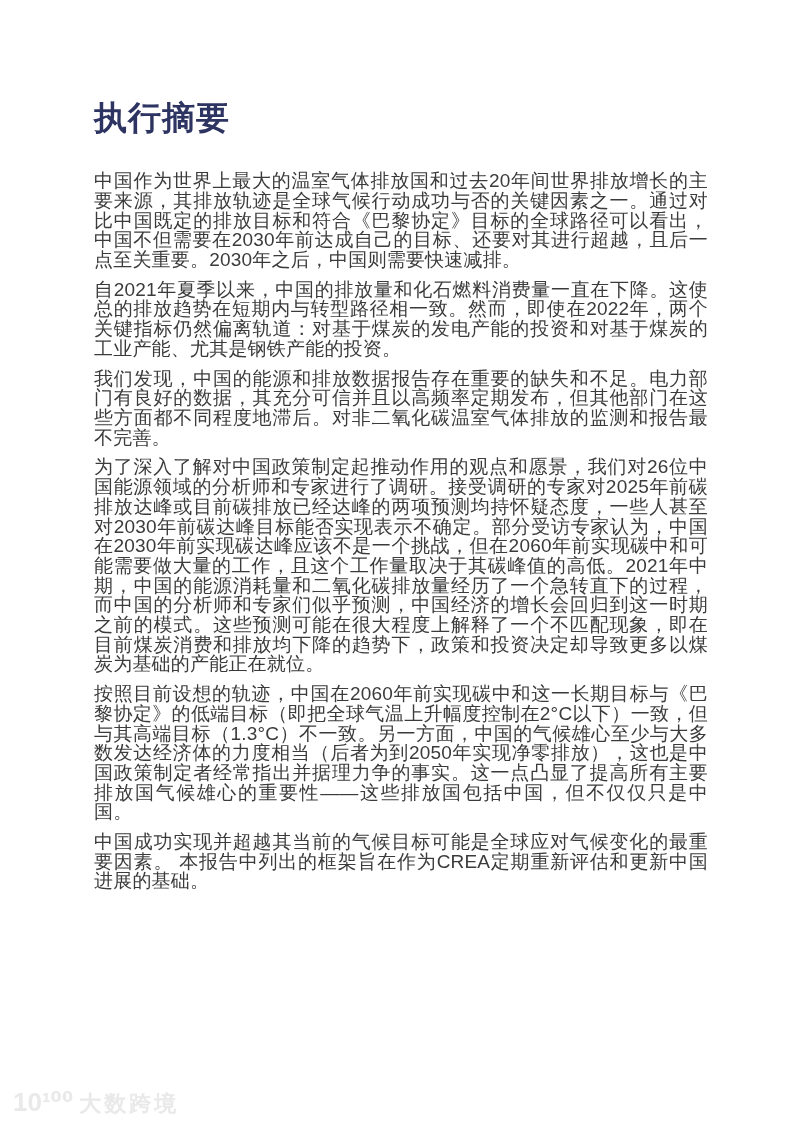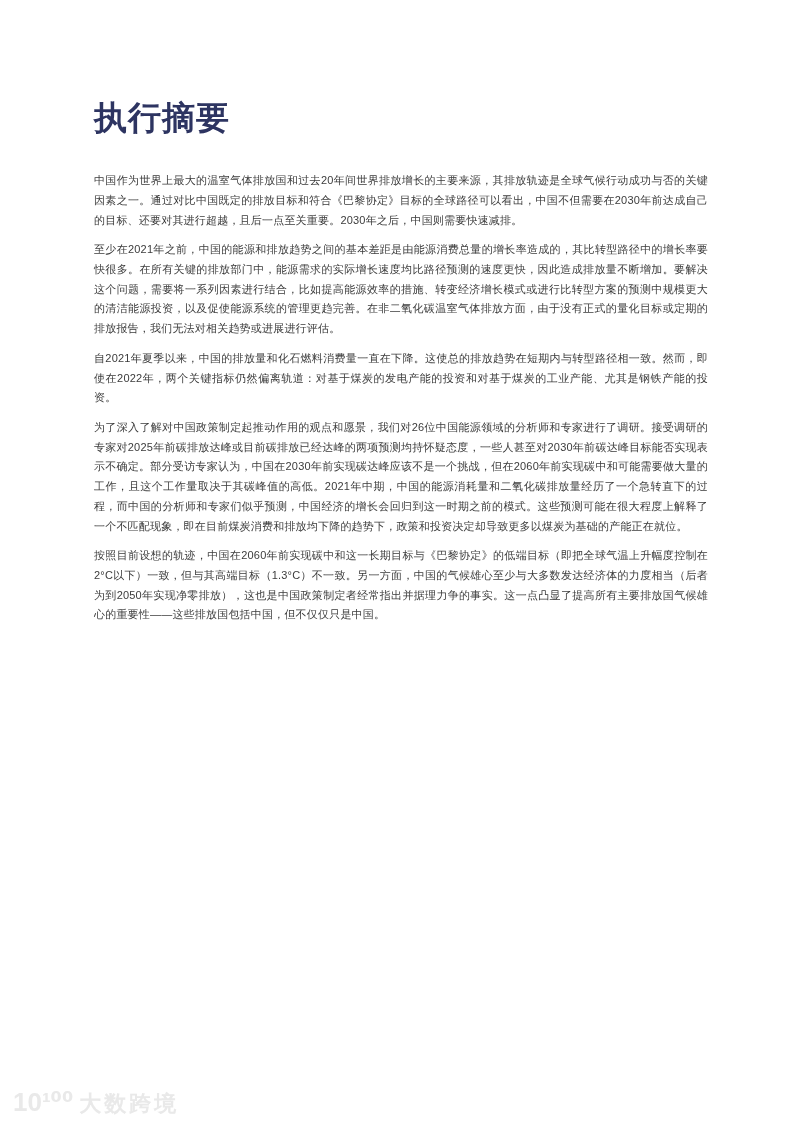--- a/index.html
+++ b/index.html
@@ -25,21 +25,21 @@
   .doc-title {
     margin: 0 0 33px 0;
     font-size: 33px;
     font-weight: 700;
     letter-spacing: 1px;
     color: #2d3461;
     line-height: 1.25;
   }
   .para {
     margin: 0 0 10px 0;
-    font-size: 11px;
+    font-size: 19px;
     line-height: 19.7px;
     color: #3b3b3b;
     text-align: justify;
     text-justify: inter-ideograph;
     letter-spacing: 0.2px;
   }
   .watermark {
     position: absolute;
     left: 13px;
     bottom: 8px;
@@ -62,23 +62,24 @@
     letter-spacing: 3px;
   }
 </style>
 </head>
 <body>
 
 <div class="page">
   <div class="content">
     <h1 class="doc-title">执行摘要</h1>
     <p class="para">中国作为世界上最大的温室气体排放国和过去20年间世界排放增长的主要来源，其排放轨迹是全球气候行动成功与否的关键因素之一。通过对比中国既定的排放目标和符合《巴黎协定》目标的全球路径可以看出，中国不但需要在2030年前达成自己的目标、还要对其进行超越，且后一点至关重要。2030年之后，中国则需要快速减排。</p>
-    <p class="para">至少在2021年之前，中国的能源和排放趋势之间的基本差距是由能源消费总量的增长率造成的，其比转型路径中的增长率要快很多。在所有关键的排放部门中，能源需求的实际增长速度均比路径预测的速度更快，因此造成排放量不断增加。要解决这个问题，需要将一系列因素进行结合，比如提高能源效率的措施、转变经济增长模式或进行比转型方案的预测中规模更大的清洁能源投资，以及促使能源系统的管理更趋完善。在非二氧化碳温室气体排放方面，由于没有正式的量化目标或定期的排放报告，我们无法对相关趋势或进展进行评估。</p>
     <p class="para">自2021年夏季以来，中国的排放量和化石燃料消费量一直在下降。这使总的排放趋势在短期内与转型路径相一致。然而，即使在2022年，两个关键指标仍然偏离轨道：对基于煤炭的发电产能的投资和对基于煤炭的工业产能、尤其是钢铁产能的投资。</p>
+    <p class="para">我们发现，中国的能源和排放数据报告存在重要的缺失和不足。电力部门有良好的数据，其充分可信并且以高频率定期发布，但其他部门在这些方面都不同程度地滞后。对非二氧化碳温室气体排放的监测和报告最不完善。</p>
     <p class="para">为了深入了解对中国政策制定起推动作用的观点和愿景，我们对26位中国能源领域的分析师和专家进行了调研。接受调研的专家对2025年前碳排放达峰或目前碳排放已经达峰的两项预测均持怀疑态度，一些人甚至对2030年前碳达峰目标能否实现表示不确定。部分受访专家认为，中国在2030年前实现碳达峰应该不是一个挑战，但在2060年前实现碳中和可能需要做大量的工作，且这个工作量取决于其碳峰值的高低。2021年中期，中国的能源消耗量和二氧化碳排放量经历了一个急转直下的过程，而中国的分析师和专家们似乎预测，中国经济的增长会回归到这一时期之前的模式。这些预测可能在很大程度上解释了一个不匹配现象，即在目前煤炭消费和排放均下降的趋势下，政策和投资决定却导致更多以煤炭为基础的产能正在就位。</p>
     <p class="para">按照目前设想的轨迹，中国在2060年前实现碳中和这一长期目标与《巴黎协定》的低端目标（即把全球气温上升幅度控制在2°C以下）一致，但与其高端目标（1.3°C）不一致。另一方面，中国的气候雄心至少与大多数发达经济体的力度相当（后者为到2050年实现净零排放），这也是中国政策制定者经常指出并据理力争的事实。这一点凸显了提高所有主要排放国气候雄心的重要性——这些排放国包括中国，但不仅仅只是中国。</p>
+    <p class="para">中国成功实现并超越其当前的气候目标可能是全球应对气候变化的最重要因素。 本报告中列出的框架旨在作为CREA定期重新评估和更新中国进展的基础。</p>
   </div>
 
   <div class="watermark">
     <span class="wm-logo">10¹⁰⁰</span>
     <span class="wm-text">大数跨境</span>
   </div>
 </div>
 
 </body></html>

